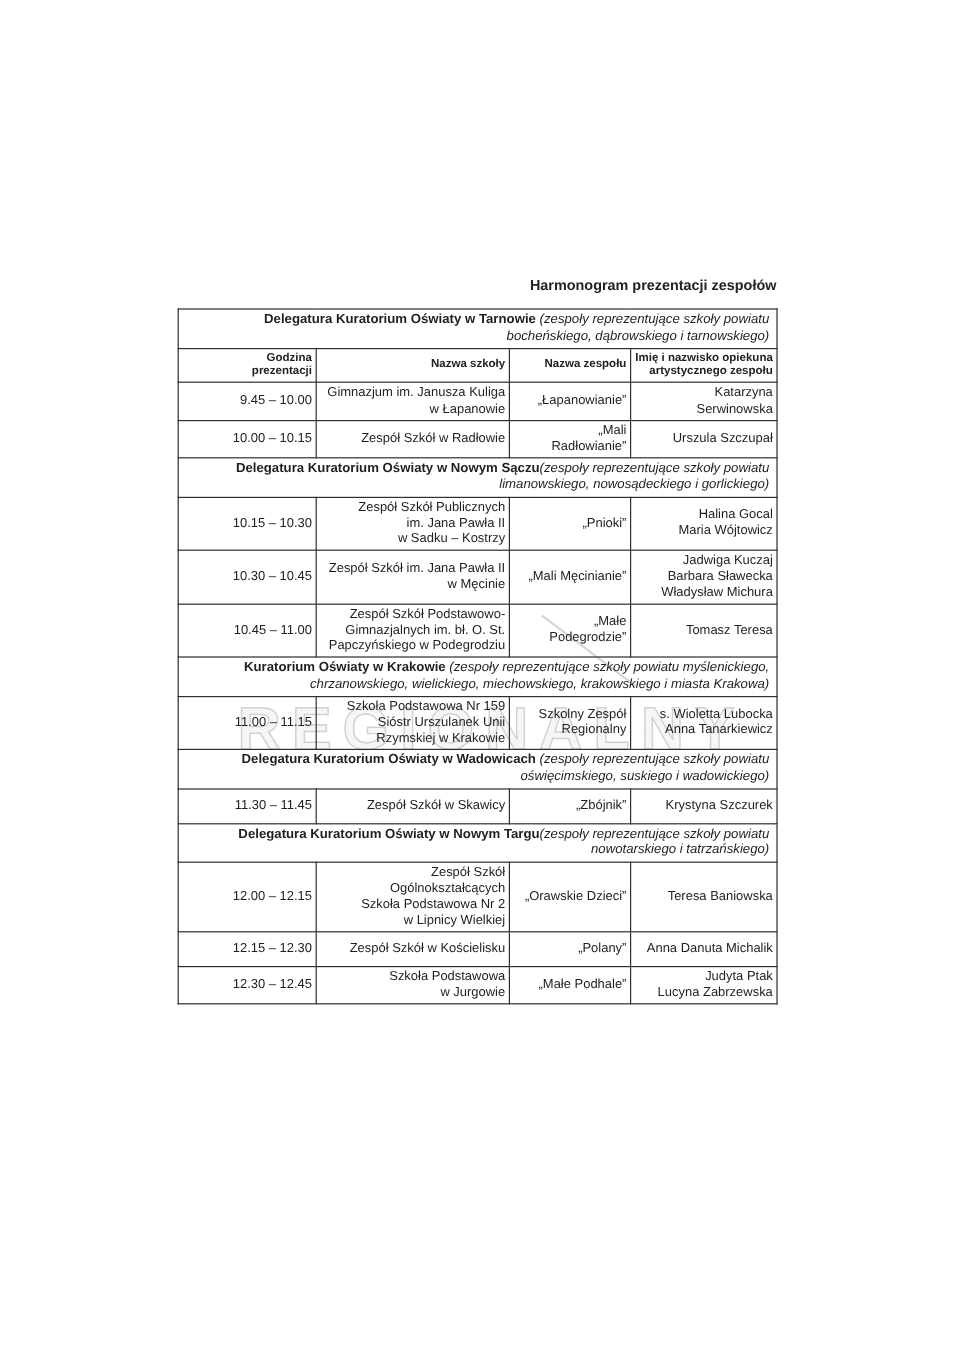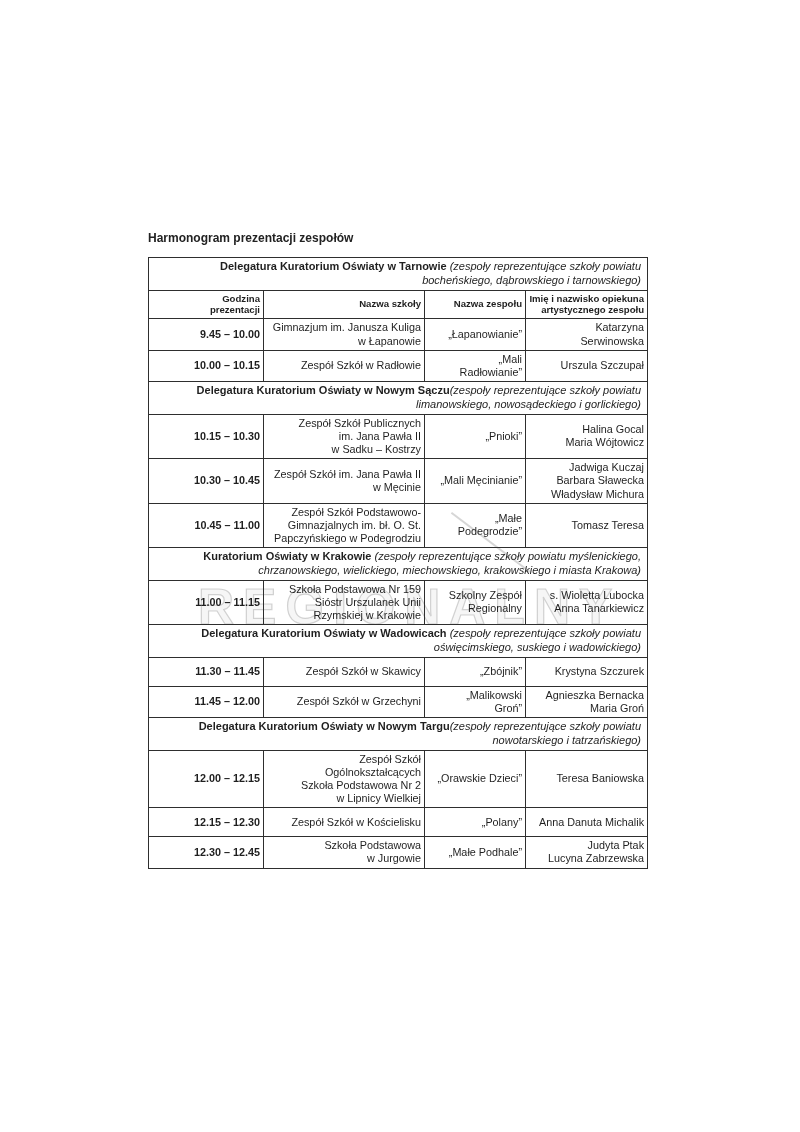--- a/index.html
+++ b/index.html
@@ -13,21 +13,21 @@
     background: #ffffff;
     font-family: "Liberation Sans", sans-serif;
     color: #1d1d1d;
     overflow: hidden;
   }
   .page-title {
     position: absolute;
     top: 231px;
     left: 148px;
     width: 499px;
-    text-align: left;
+    text-align: right;
     font-size: 12px;
     font-weight: bold;
     color: #222;
   }
   table.schedule {
     position: absolute;
     top: 257px;
     left: 148px;
     width: 499px;
     border-collapse: collapse;
@@ -48,21 +48,21 @@
     line-height: 1.25;
   }
   tr.col-header-row { height: 28px; }
   table.schedule td {
     font-size: 10.8px;
     white-space: pre-line;
     line-height: 1.22;
   }
   tr.data-row { height: 29px; }
   td.time {
-    font-weight: bold;
+    font-weight: normal;
     font-size: 11px;
   }
   tr.section-row { height: 31px; }
   tr.section-row td {
     font-size: 11px;
     white-space: normal;
     padding: 2px 6px;
     line-height: 1.25;
   }
   tr.section-row .sec-bold { font-weight: bold; font-style: normal; }
@@ -175,28 +175,20 @@
       </tr>
       <tr class="section-row">
         <td colspan="4"><span class="sec-bold">Delegatura Kuratorium Oświaty w Wadowicach</span><span class="sec-italic"> (zespoły reprezentujące szkoły powiatu oświęcimskiego, suskiego i wadowickiego)</span></td>
       </tr>
       <tr class="data-row">
         <td class="time">11.30 – 11.45</td>
         <td class="school">Zespół Szkół w Skawicy</td>
         <td class="team">„Zbójnik”</td>
         <td class="caretaker">Krystyna Szczurek</td>
       </tr>
-      <tr class="data-row">
-        <td class="time">11.45 – 12.00</td>
-        <td class="school">Zespół Szkół w Grzechyni</td>
-        <td class="team">„Malikowski
-Groń”</td>
-        <td class="caretaker">Agnieszka Bernacka
-Maria Groń</td>
-      </tr>
       <tr class="section-row">
         <td colspan="4"><span class="sec-bold">Delegatura Kuratorium Oświaty w Nowym Targu</span><span class="sec-italic">(zespoły reprezentujące szkoły powiatu nowotarskiego i tatrzańskiego)</span></td>
       </tr>
       <tr class="data-row">
         <td class="time">12.00 – 12.15</td>
         <td class="school">Zespół Szkół
 Ogólnokształcących
 Szkoła Podstawowa Nr 2
 w Lipnicy Wielkiej</td>
         <td class="team">„Orawskie Dzieci”</td>

